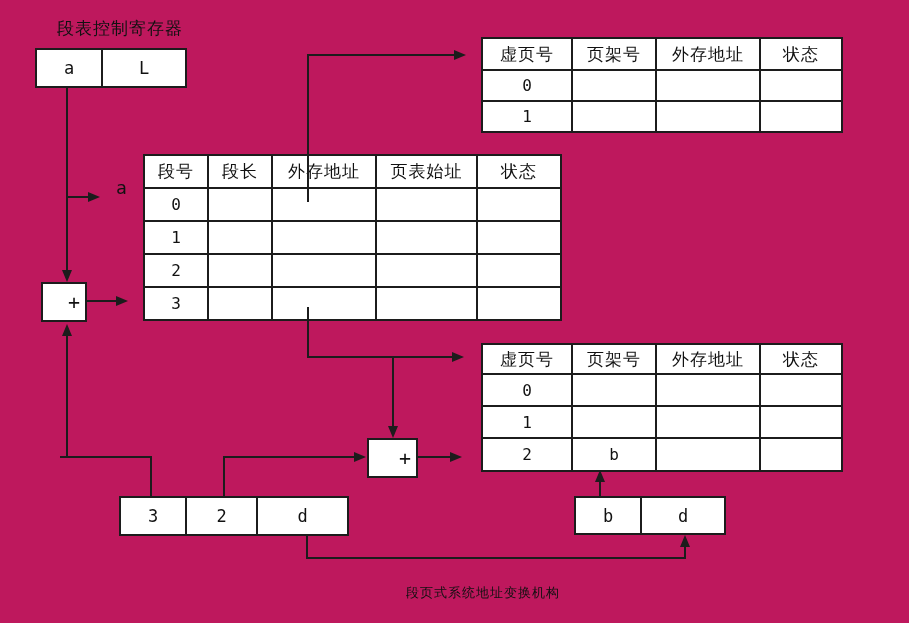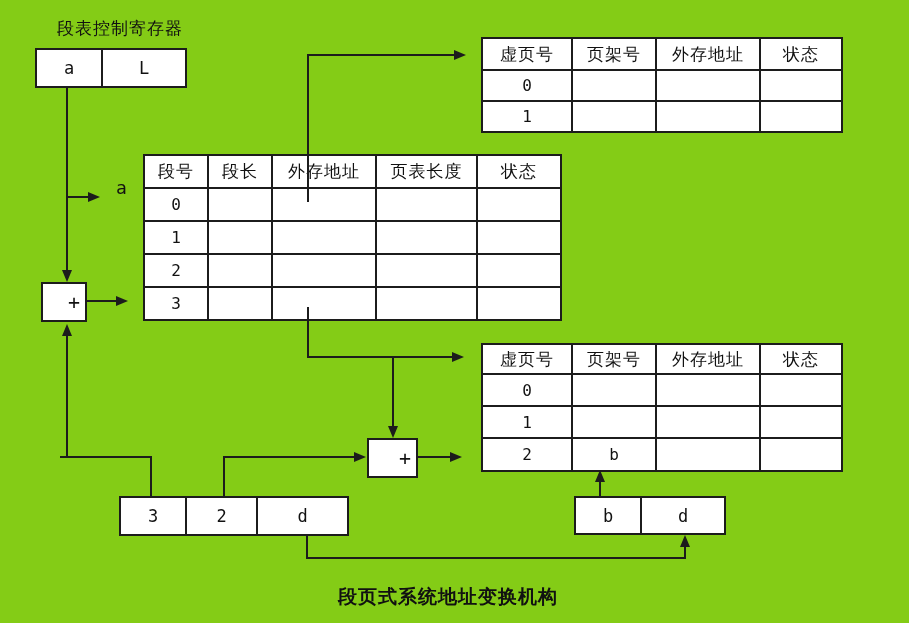--- a/index.html
+++ b/index.html
@@ -1,17 +1,17 @@
 <!DOCTYPE html>
 <html><head>
 <meta charset="utf-8">
 <style>
   html,body{margin:0;padding:0;background:#ffffff;}
   .canvas{
-    position:relative;width:909px;height:623px;background:#84cc16;overflow:hidden;
+    position:relative;width:909px;height:623px;background:#be185d;overflow:hidden;
     font-family:"DejaVu Serif","Liberation Serif",serif;color:#111111;
   }
   
   .tbl{position:absolute;border-collapse:collapse;table-layout:fixed;background:#ffffff;}
   .tbl th,.tbl td{
     border:2px solid #1c1c1c;padding:0;text-align:center;vertical-align:middle;
     font-weight:normal;overflow:hidden;
   }
   .tbl th{font-size:17px;letter-spacing:1px;font-family:"DejaVu Serif","Liberation Serif",serif;}
   .tbl td{font-size:16px;font-family:"DejaVu Sans Mono","Liberation Mono",monospace;}
@@ -31,21 +31,21 @@
   
   .hl{position:absolute;height:2px;background:#1c1c1c;z-index:3;}
   .vl{position:absolute;width:2px;background:#1c1c1c;z-index:3;}
   
   .ar{position:absolute;width:0;height:0;border-top:5px solid transparent;border-bottom:5px solid transparent;border-left:12px solid #1c1c1c;z-index:4;}
   .au{position:absolute;width:0;height:0;border-left:5px solid transparent;border-right:5px solid transparent;border-bottom:12px solid #1c1c1c;z-index:4;}
   .ad{position:absolute;width:0;height:0;border-left:5px solid transparent;border-right:5px solid transparent;border-top:12px solid #1c1c1c;z-index:4;}
   
   .lbl{position:absolute;white-space:nowrap;}
   .title-lbl{font-size:17px;letter-spacing:1px;width:156px;text-align:center;}
-  .caption-lbl{font-size:19px;letter-spacing:1px;width:224px;text-align:center;font-weight:bold;}
+  .caption-lbl{font-size:13px;letter-spacing:1px;width:224px;text-align:right;}
   .ptr-lbl{font-family:"DejaVu Sans Mono","Liberation Mono",monospace;font-size:18px;}
 </style>
 </head>
 <body>
 
 <div class="canvas">
 
   <div class="lbl title-lbl" style="left:42px;top:17px;">段表控制寄存器</div>
 
   <div class="abox" style="left:35px;top:48px;width:152px;height:40px;">
@@ -59,21 +59,21 @@
         <col style="width:64px">
         <col style="width:104px">
         <col style="width:101px">
         <col style="width:84px">
       </colgroup>
     <tbody>
         <tr style="height:33px;">
       <th>段号</th>
       <th>段长</th>
       <th>外存地址</th>
-      <th>页表长度</th>
+      <th>页表始址</th>
       <th>状态</th>
     </tr>
     <tr style="height:33px;">
       <td>0</td>
       <td></td>
       <td></td>
       <td></td>
       <td></td>
     </tr>
     <tr style="height:33px;">

